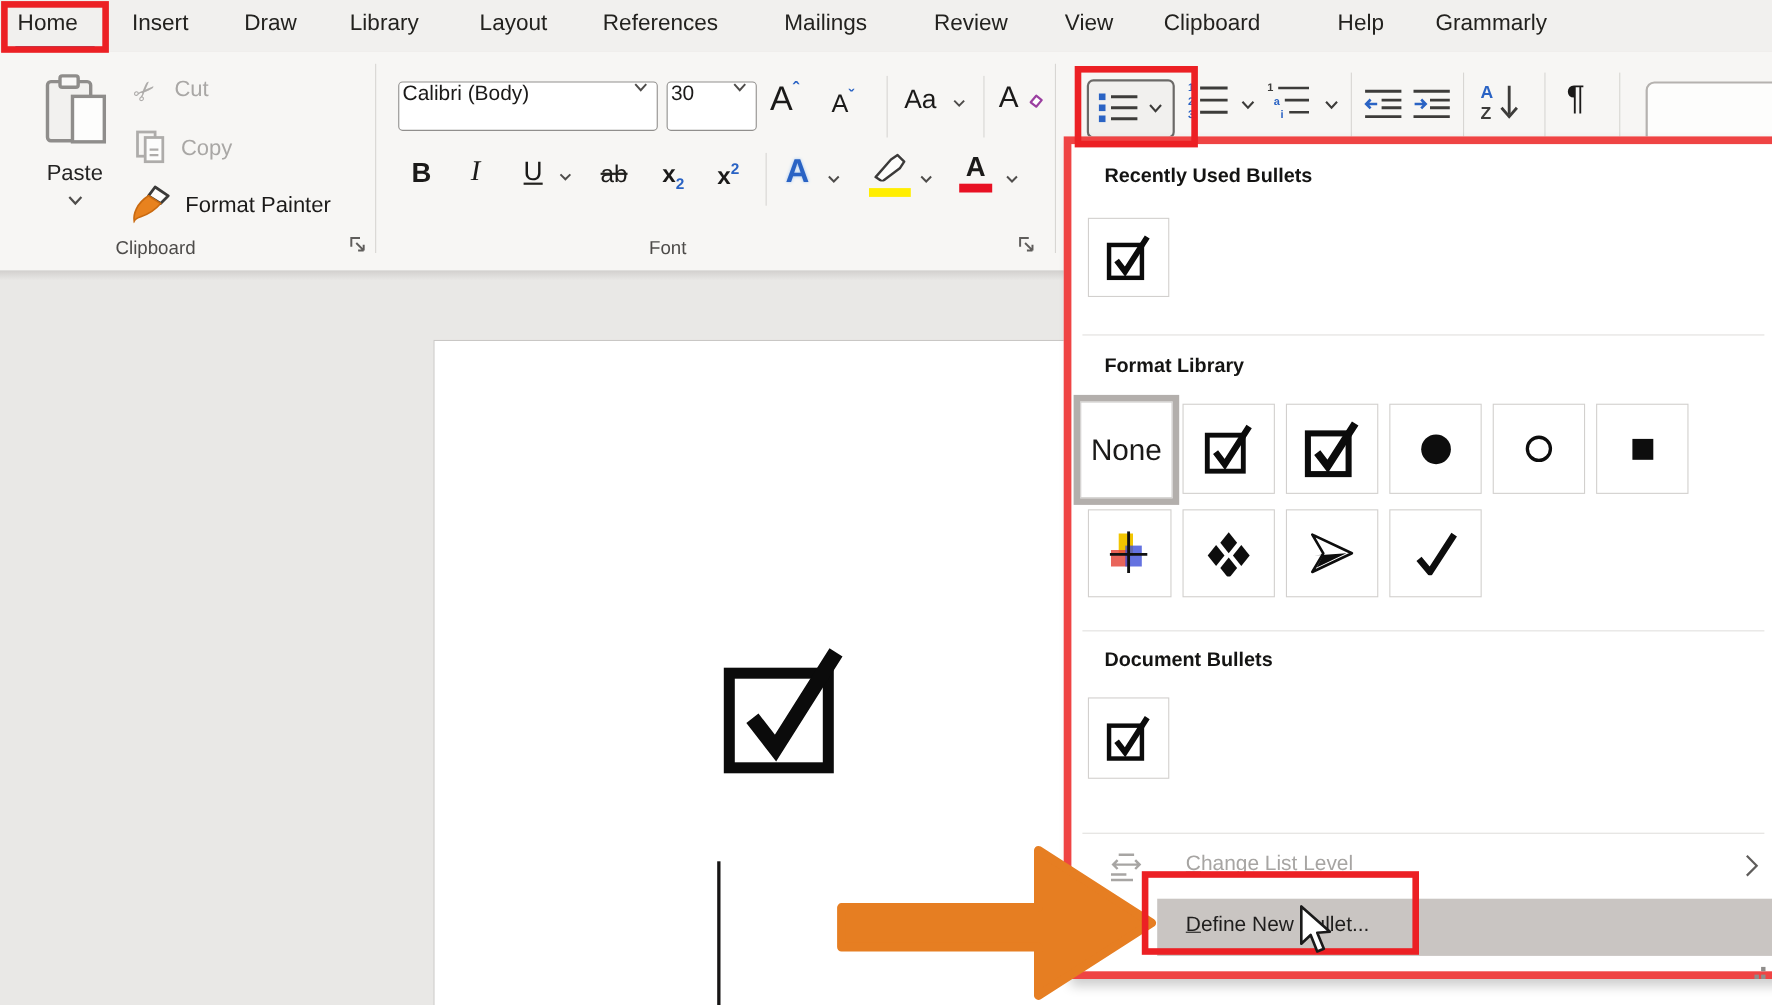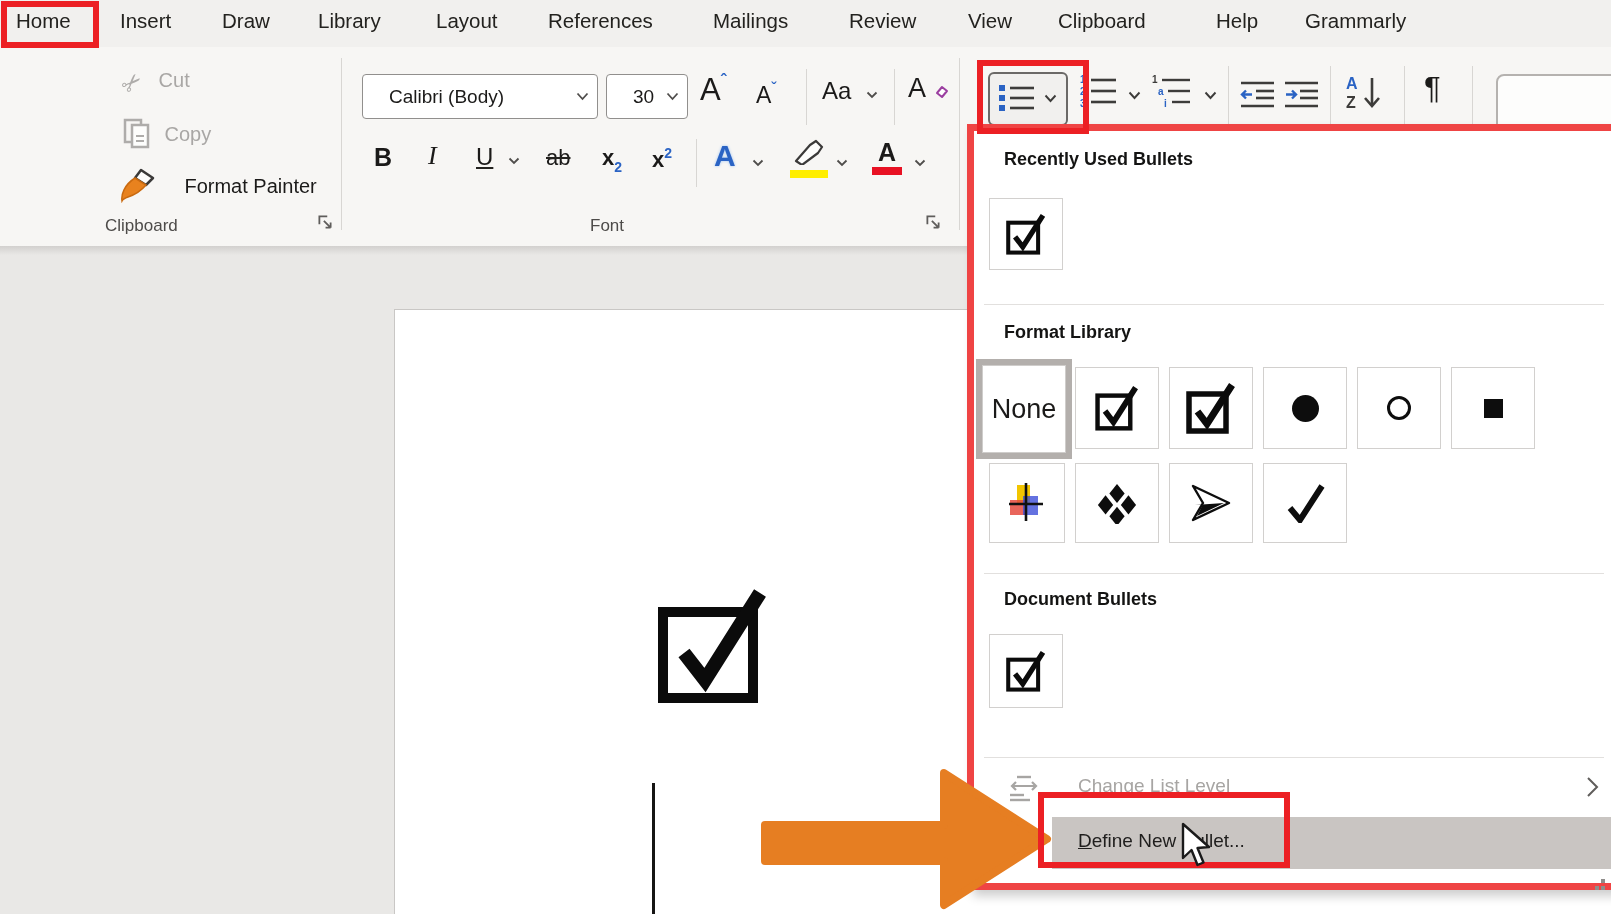--- a/index.html
+++ b/index.html
@@ -9,21 +9,21 @@
   
   .menubar{left:0;top:0;width:1611px;height:47px;background:#f1f0ee;border-bottom:1px solid #e3e1df}
   .tab{position:absolute;top:9px;font-size:20.5px;color:#23221f;white-space:nowrap;cursor:default}
   .home-underline{left:14px;top:42px;width:72px;height:5px;background:#2456a4}
   
   .ribbon{left:0;top:47px;width:1611px;height:199px;background:#f7f6f4;border-bottom:1px solid #d3d1cf}
   .vsep{position:absolute;width:1px;background:#d8d6d3}
   .gLabel{position:absolute;font-size:17px;color:#4d4b49;text-align:left}
   .gray{color:#a9a7a5}
   .combo{position:absolute;height:45px;background:#fff;border:1.5px solid #918f8d;border-radius:4px;
-         display:flex;align-items:center;font-size:19px;color:#1b1a19;padding-left:26px;box-sizing:border-box}
+         display:flex;font-size:19px;color:#1b1a19;padding-left:3px;box-sizing:border-box}
   .combo .cv{position:absolute;right:8px}
   .blue{color:#2a63c4}
   .dark{color:#1b1a19}
   
   .canvas{left:0;top:246px;width:1611px;height:668px;background:#e9e8e6}
   .canvas-shadow{left:0;top:246px;width:1611px;height:9px;
                  background:linear-gradient(#d2d0ce,rgba(210,208,206,0))}
   .page{left:394px;top:309px;width:1217px;height:605px;background:#fff;border:1px solid #c9c7c5}
   .caret{left:652px;top:783px;width:2.5px;height:131px;background:#161514}
   
@@ -59,20 +59,31 @@
     <div class="tab" style="left:849px">Review</div>
     <div class="tab" style="left:968px">View</div>
     <div class="tab" style="left:1058px">Clipboard</div>
     <div class="tab" style="left:1216px">Help</div>
     <div class="tab" style="left:1305px">Grammarly</div>
     <div class="abs home-underline"></div>
   </div>
 
   <div class="abs ribbon">
 
+    <div class="abs" style="left:30px;top:16px;width:76px;height:130px">
+      <svg class="abs" style="left:8px;top:2px" width="62" height="70" viewBox="0 0 60 66">
+        <rect x="5" y="8" width="38" height="52" rx="3" fill="#f2f1ef" stroke="#8f8d8b" stroke-width="3"></rect>
+        <rect x="16" y="3" width="16" height="10" rx="2" fill="#f9f8f7" stroke="#8f8d8b" stroke-width="3"></rect>
+        <rect x="27" y="21" width="28" height="40" fill="#fdfdfc" stroke="#8f8d8b" stroke-width="3"></rect>
+      </svg>
+      <div class="abs" style="left:0;top:84px;width:76px;text-align:center;font-size:20px;color:#252423">Paste</div>
+      <svg class="abs" style="left:31px;top:114px" width="15" height="10" viewBox="0 0 15 10">
+        <path d="M2 2 L7.5 8 L13 2" fill="none" stroke="#4f4d4b" stroke-width="2"></path>
+      </svg>
+    </div>
 
     <div class="abs" style="left:122px;top:22px">
       <span style="font-size:24px;color:#aeacaa;display:inline-block;transform:rotate(-45deg)">✂</span>
       <span class="gray" style="font-size:20px;margin-left:12px;vertical-align:4px">Cut</span>
     </div>
 
     <div class="abs" style="left:122px;top:70px">
       <svg width="30" height="32" viewBox="0 0 30 32" style="vertical-align:-6px">
         <rect x="3" y="3" width="16" height="22" fill="#f7f6f4" stroke="#aeacaa" stroke-width="2.5"></rect>
         <rect x="10" y="8" width="16" height="22" fill="#fdfdfc" stroke="#aeacaa" stroke-width="2.5"></rect>
@@ -80,21 +91,21 @@
         <line x1="14" y1="24" x2="22" y2="24" stroke="#aeacaa" stroke-width="2"></line>
       </svg>
       <span class="gray" style="font-size:20px;margin-left:8px;vertical-align:2px">Copy</span>
     </div>
 
     <div class="abs" style="left:120px;top:120px">
       <svg width="36" height="36" viewBox="0 0 36 36" style="vertical-align:-10px">
         <path d="M21 3 L33 11 L26 18 L15 11 Z" fill="#fdfdfc" stroke="#3b3a39" stroke-width="2.5" stroke-linejoin="round"></path>
         <path d="M15 11 L26 18 C21 24 14 28 8 30 C5 31 3 32 2 34 C1 28 4 18 15 11 Z" fill="#e8821e" stroke="#c96a10" stroke-width="1.5"></path>
       </svg>
-      <span class="dark" style="font-size:20px;margin-left:24px">Format Painter</span>
+      <span class="dark" style="font-size:20px;margin-left:8px">Format Painter</span>
     </div>
 
     <div class="gLabel" style="left:105px;top:169px;width:110px">Clipboard</div>
     <svg class="abs" style="left:316px;top:166px" width="18" height="18" viewBox="0 0 16 16">
       <path d="M3 10 V3 H10" fill="none" stroke="#5f5d5b" stroke-width="1.6"></path>
       <path d="M7 7 L13 13 M13 13 V8.5 M13 13 H8.5" fill="none" stroke="#5f5d5b" stroke-width="1.6"></path>
     </svg>
     <div class="vsep" style="left:341px;top:11px;height:172px"></div>
 
     <div class="combo" style="left:362px;top:27px;width:236px">

